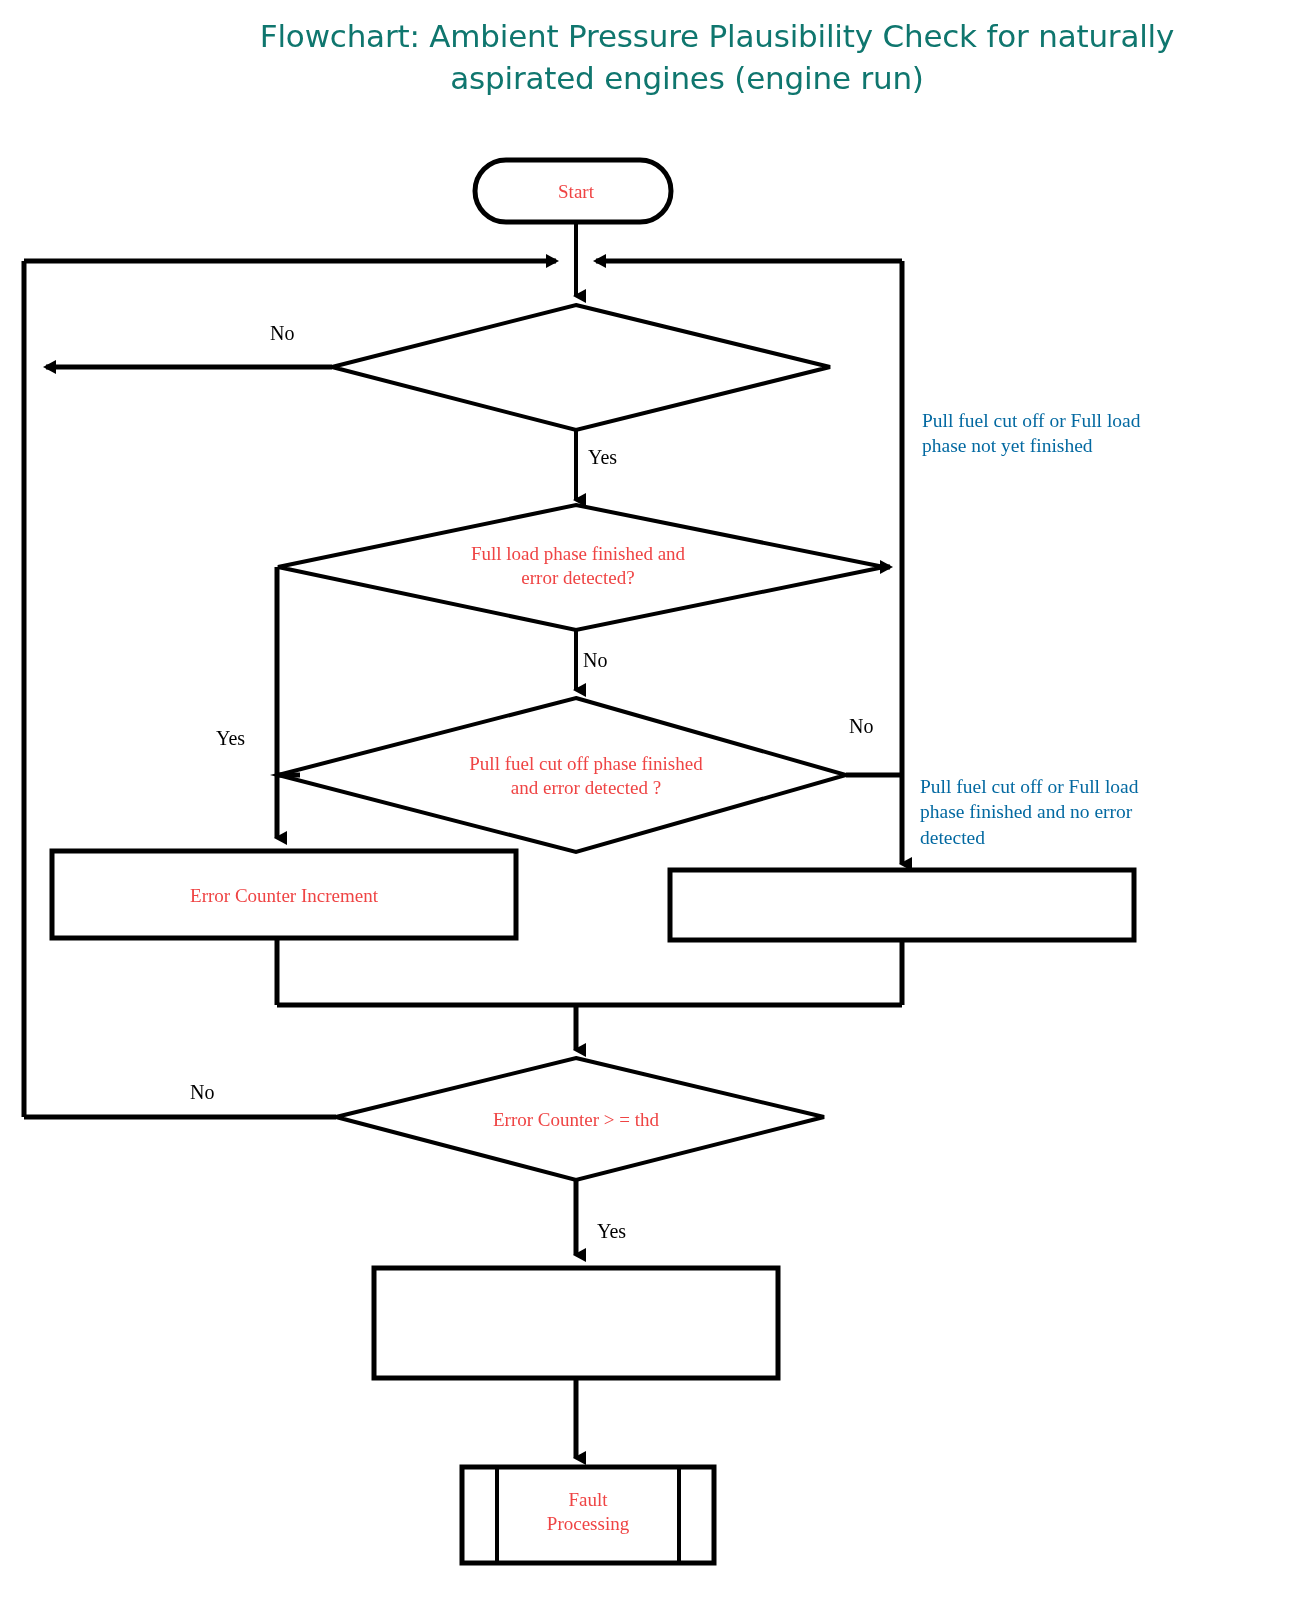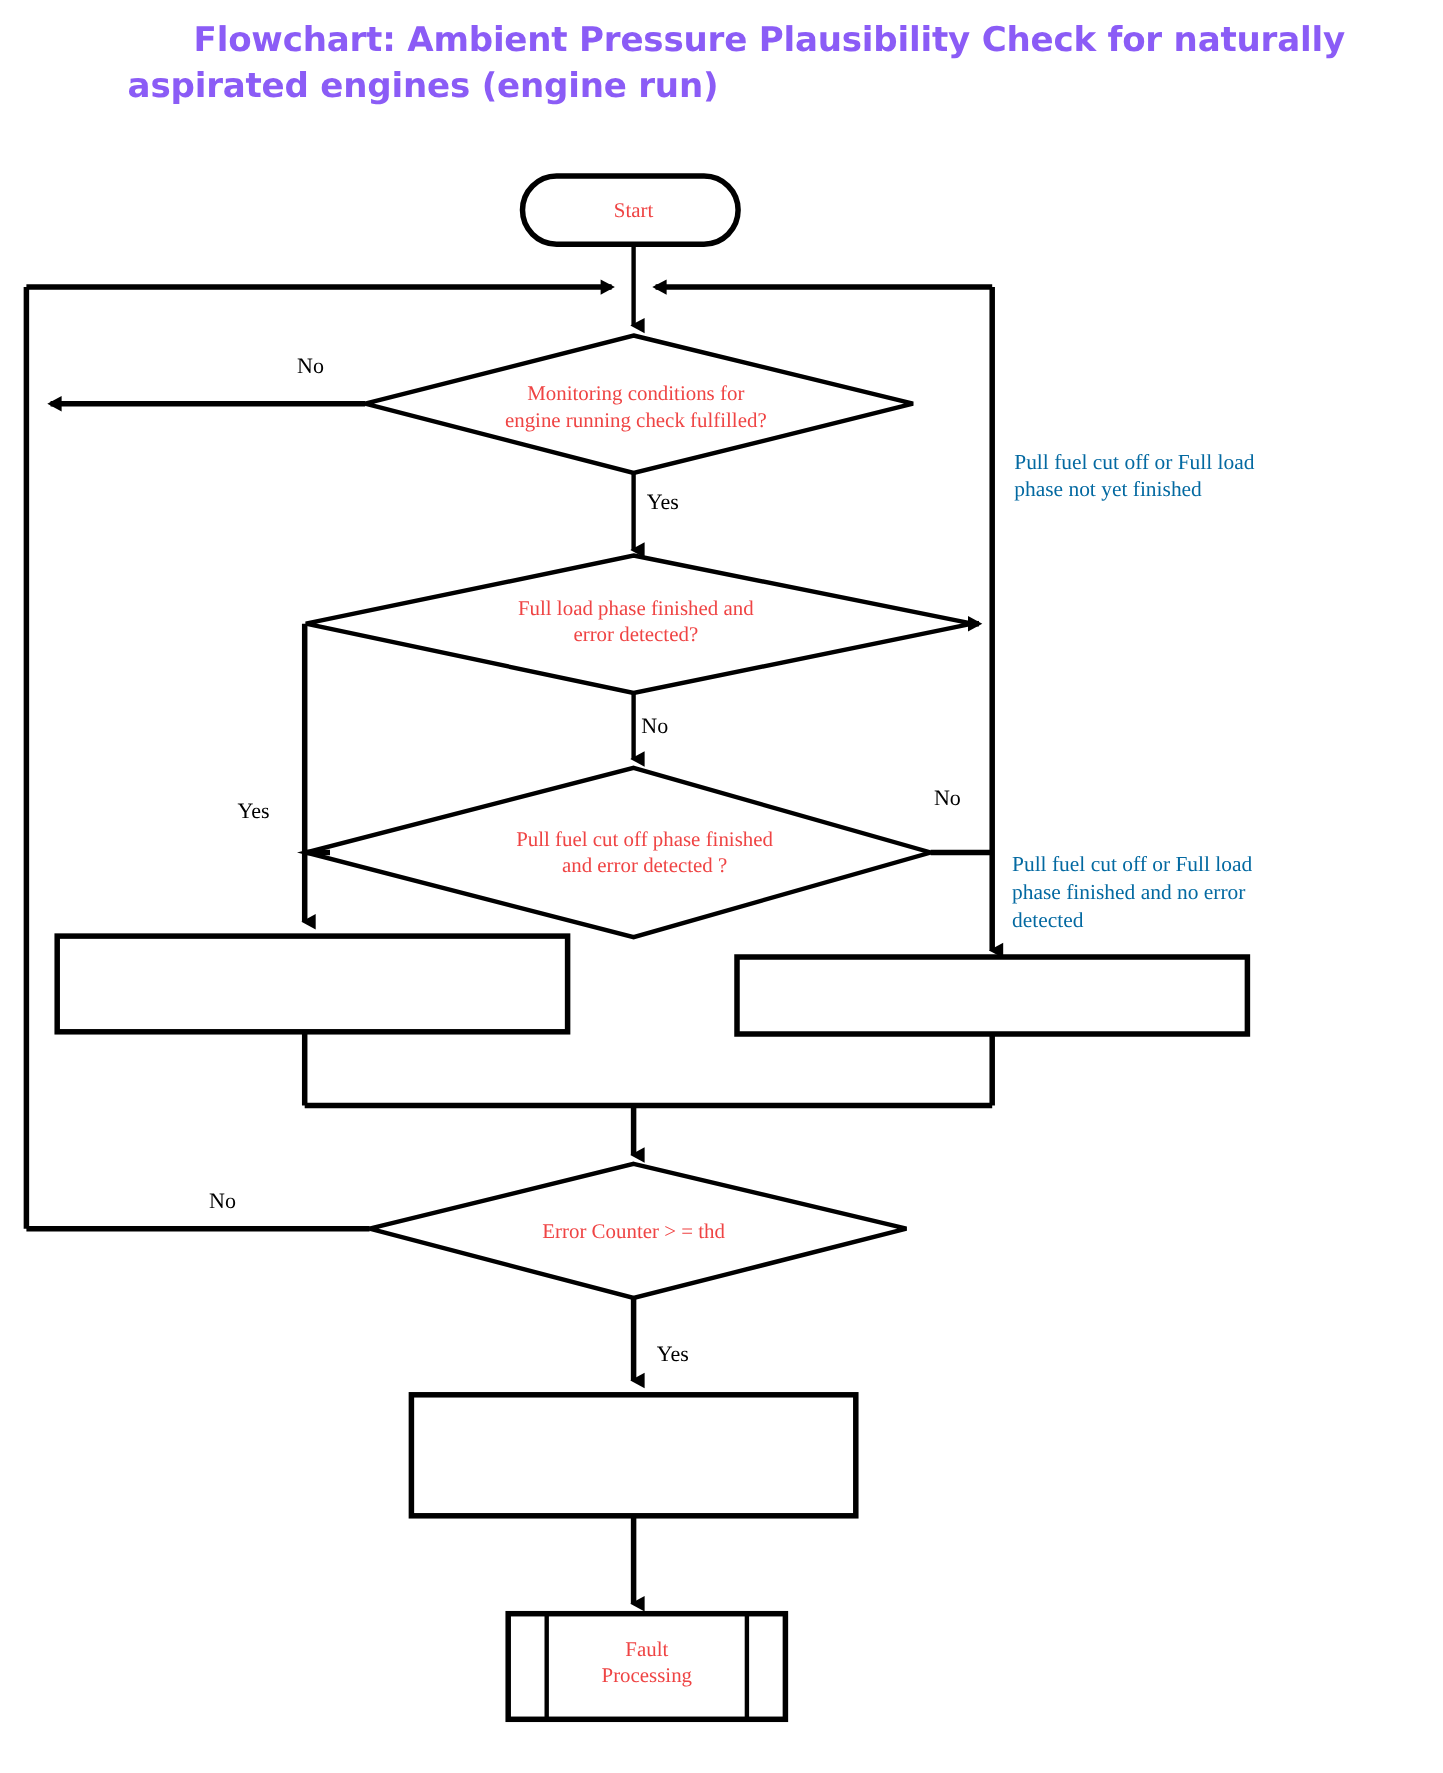--- a/index.html
+++ b/index.html
@@ -2,24 +2,24 @@
 <html><head>
 <meta charset="utf-8">
 <title>Flowchart</title>
 <style>
   html,body{margin:0;padding:0;background:#ffffff;}
   body{font-family:"Liberation Serif", serif;color:#000;}
   #page{position:relative;width:1312px;height:1612px;background:#fff;overflow:hidden;}
   #title{
     position:absolute;left:88px;top:16px;width:1170px;
     font-family:"DejaVu Sans", sans-serif;
-    font-weight:bold;font-size:31px;line-height:1.34;
+    font-weight:normal;font-size:31px;line-height:1.34;
     letter-spacing:-0.2px;
-    text-align:left;
-    color:#8b5cf6;
+    text-align:center;
+    color:#0f766e;
   }
   #title .l1{display:block;padding-left:88px;}
   #title .l2{display:block;margin-left:28px;}
   svg#fig{position:absolute;left:0;top:0;width:1312px;height:1612px;}
   .node-text{
     position:absolute;
     font-family:"Liberation Serif", serif;
     font-size:19px;line-height:1.28;
     text-align:center;color:#ef4444;
     white-space:pre-line;
@@ -116,29 +116,28 @@
 
       <rect x="462" y="1467" width="252" height="96" stroke-width="5"></rect>
       <line x1="497" y1="1467" x2="497" y2="1563" stroke-width="4"></line>
       <line x1="679" y1="1467" x2="679" y2="1563" stroke-width="4"></line>
 
     </g>
   </svg>
 
   <div class="node-text t-center" style="left:576px;top:180px;width:190px;">Start</div>
 
-  <div class="node-text t-center" style="left:578px;top:347px;width:330px;">Monitoring  conditions for
-engine running check fulfilled?</div>
 
   <div class="node-text t-center" style="left:578px;top:542px;width:340px;">Full load phase finished and
 error detected?</div>
 
   <div class="node-text t-center" style="left:586px;top:752px;width:350px;">Pull fuel cut off phase finished
 and error detected ?</div>
 
+  <div class="node-text t-center" style="left:284px;top:884px;width:420px;">Error Counter Increment</div>
 
 
   <div class="node-text t-center" style="left:576px;top:1108px;width:360px;">Error Counter &gt; = thd</div>
 
 
   <div class="node-text t-center" style="left:588px;top:1488px;width:180px;">Fault
 Processing</div>
 
   <div class="edge-label" style="left:270px;top:321px;">No</div>
 

